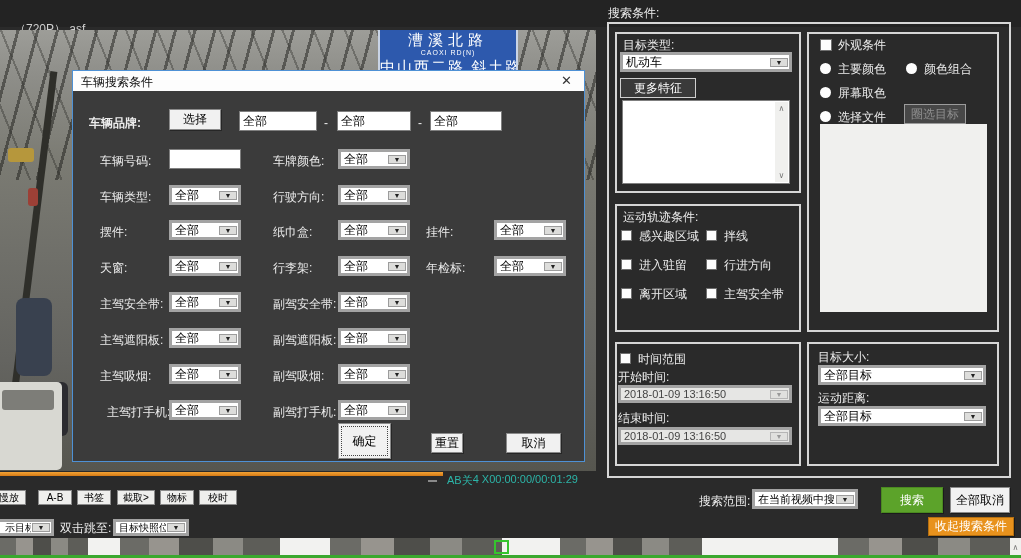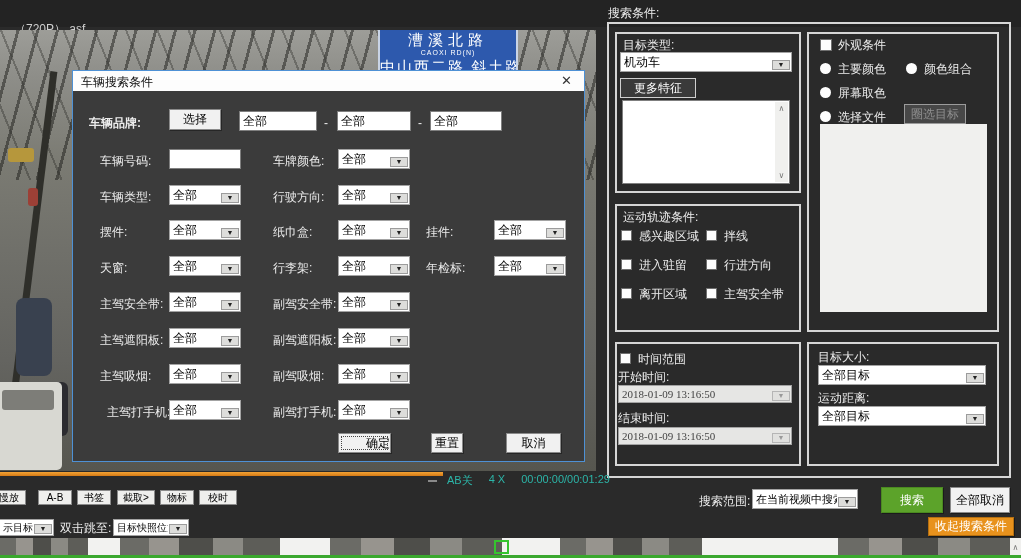--- a/index.html
+++ b/index.html
@@ -1,21 +1,21 @@
 <!DOCTYPE html>
 <html><head>
 <meta charset="utf-8">
 <style>
   html,body{margin:0;padding:0;background:#1a1a1a;}
   #screen{position:relative;width:1021px;height:558px;background:#2a2a2a;overflow:hidden;
           font-family:"Liberation Sans","DejaVu Sans",sans-serif;font-size:12px;color:#eaeaea;}
   .abs{position:absolute;}
   .lbl{position:absolute;color:#ececec;font-size:12px;white-space:nowrap;line-height:14px;}
   
-  .dd{position:absolute;height:20px;background:#fff;border:1px solid #a3a3a3;display:flex;align-items:flex-end;box-sizing:border-box;font-family:Liberation Serif, serif;}
+  .dd{position:absolute;height:20px;background:#fff;border:3px solid #a3a3a3;display:flex;align-items:center;box-sizing:border-box;}
   .dd .val{flex:1;color:#000;font-size:12px;line-height:18px;padding-left:3px;overflow:hidden;white-space:nowrap;}
   .dd .arr{width:16px;margin:1px;background:#dddddb;border:1px solid #9c9c9c;color:#222;font-size:7px;
            display:flex;align-items:center;justify-content:center;}
   .dd.dis{background:#e6e6e4;}
   .dd.dis .val{color:#444;}
   .dd.dis .arr{background:#e0e0de;color:#999;border-color:#b5b5b5;}
   .tf{position:absolute;height:20px;background:#fff;border:1px solid #7f7f7f;box-sizing:border-box;
       color:#000;font-size:12px;padding:0 3px;font-family:inherit;}
   .btn{position:absolute;background:#f1f1f1;border:1px solid #8a8a8a;color:#000;font-size:12px;
        display:flex;align-items:center;justify-content:center;box-sizing:border-box;box-shadow:1px 1px 0 rgba(0,0,0,.35);}
@@ -37,21 +37,21 @@
     background:repeating-linear-gradient(105deg,rgba(25,25,22,0) 0 16px,rgba(25,25,22,.65) 16px 19px),
                repeating-linear-gradient(68deg,rgba(30,30,26,0) 0 27px,rgba(34,34,30,.45) 27px 29px);}
   .sign{position:absolute;left:378px;top:-3px;width:140px;height:52px;background:#2d59ad;
         border:2px solid #c9d4e6;box-sizing:border-box;text-align:center;color:#fff;overflow:hidden;}
   .sign .l1{font-size:15px;letter-spacing:5px;line-height:18px;margin-top:2px;}
   .sign .l2{font-size:7px;letter-spacing:1px;line-height:8px;}
   .sign .l3{font-size:15px;line-height:14px;letter-spacing:2px;margin-top:3px;white-space:nowrap;}
   
   .progress{position:absolute;left:0;top:472px;width:443px;height:4px;
             background:linear-gradient(180deg,#f2a335,#d57a16);}
-  .pstatus{position:absolute;left:447px;top:473px;color:#2cb5a8;font-size:11px;display:flex;gap:16px;white-space:nowrap;}
+  .pstatus{position:absolute;left:447px;top:473px;color:#2cb5a8;font-size:11px;display:flex;white-space:nowrap;}
   .thumbstrip{position:absolute;left:0;top:538px;width:1021px;height:18px;background:#f2f2f0;}
   .thumb{position:absolute;top:0;height:18px;background:
      linear-gradient(90deg,#6b6b66 0 18%,#97948e 18% 37%,#4e4e4a 37% 58%,#8b8a84 58% 77%,#5d5d58 77% 100%);}
   .greenline{position:absolute;left:0;top:555px;width:1021px;height:3px;background:#3aa82e;}
   .scrollcell{position:absolute;background:#f0f0ee;color:#777;display:flex;align-items:center;justify-content:center;font-size:8px;}
 </style>
 </head>
 <body>
 
 <div id="screen">
@@ -318,21 +318,21 @@
     <div class="dd" style="left:96px;top:329px;width:72px;">
       <span class="val">全部</span>
       <span class="arr">▼</span>
     </div>
     <div class="lbl" style="left:200px;top:334px;">副驾打手机:</div>
     <div class="dd" style="left:265px;top:329px;width:72px;">
       <span class="val">全部</span>
       <span class="arr">▼</span>
     </div>
 
-    <div class="btn okfocus" style="left:265px;top:362px;width:53px;height:20px;justify-content:flex-end;">
+    <div class="btn okfocus" style="left:265px;top:352px;width:53px;height:36px;">
       <span>确定</span>
     </div>
     <div class="btn" style="left:358px;top:362px;width:32px;height:20px;">
       <span>重置</span>
     </div>
     <div class="btn" style="left:433px;top:362px;width:55px;height:20px;">
       <span>取消</span>
     </div>
   </div>
 

